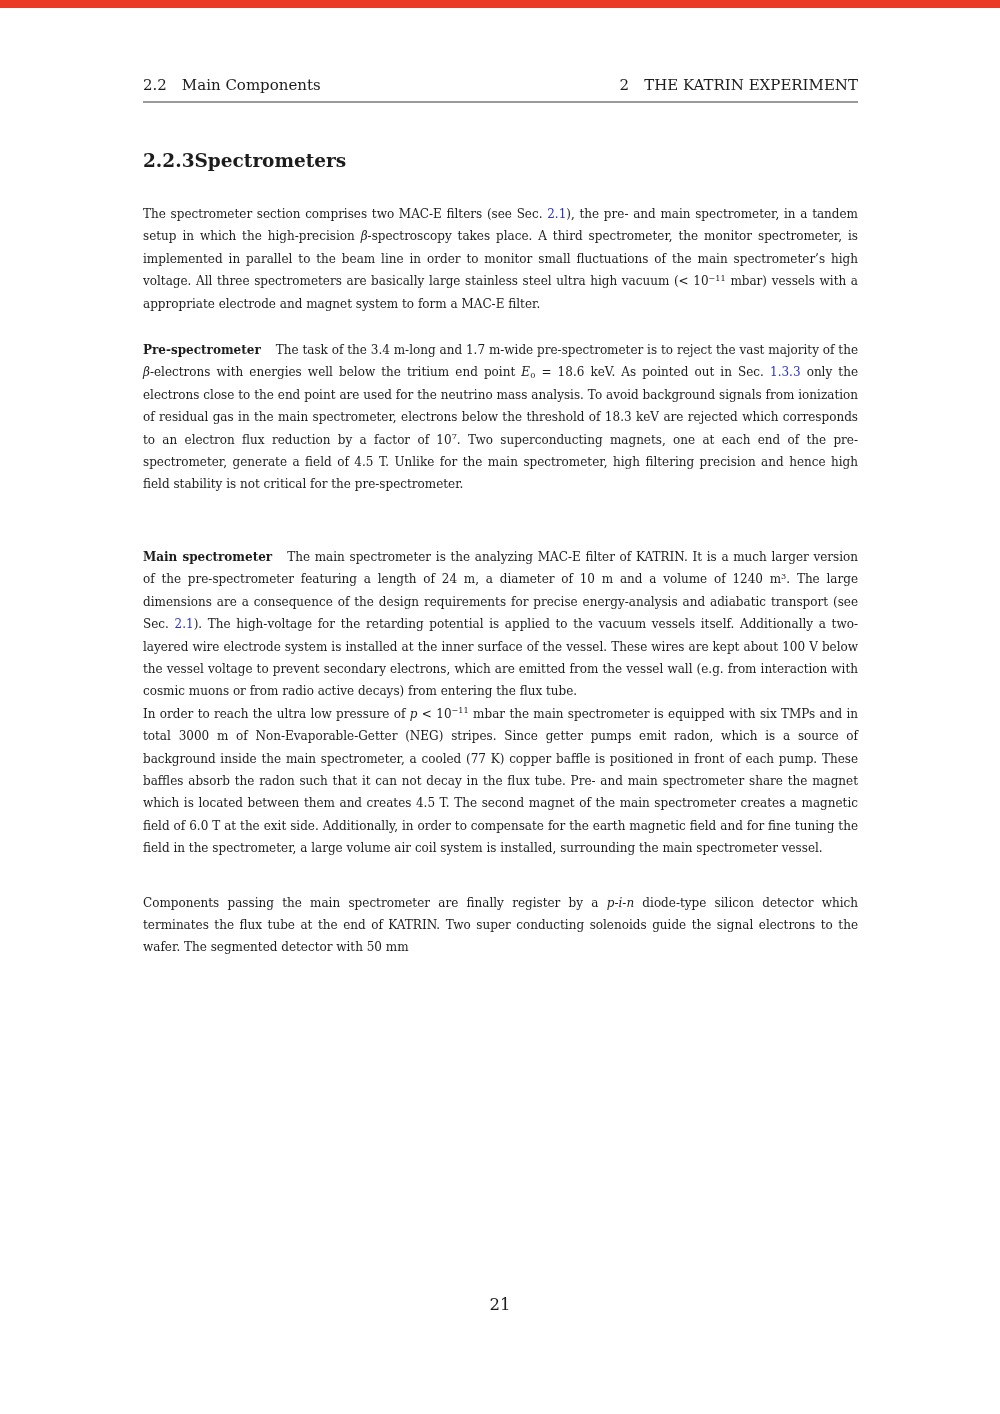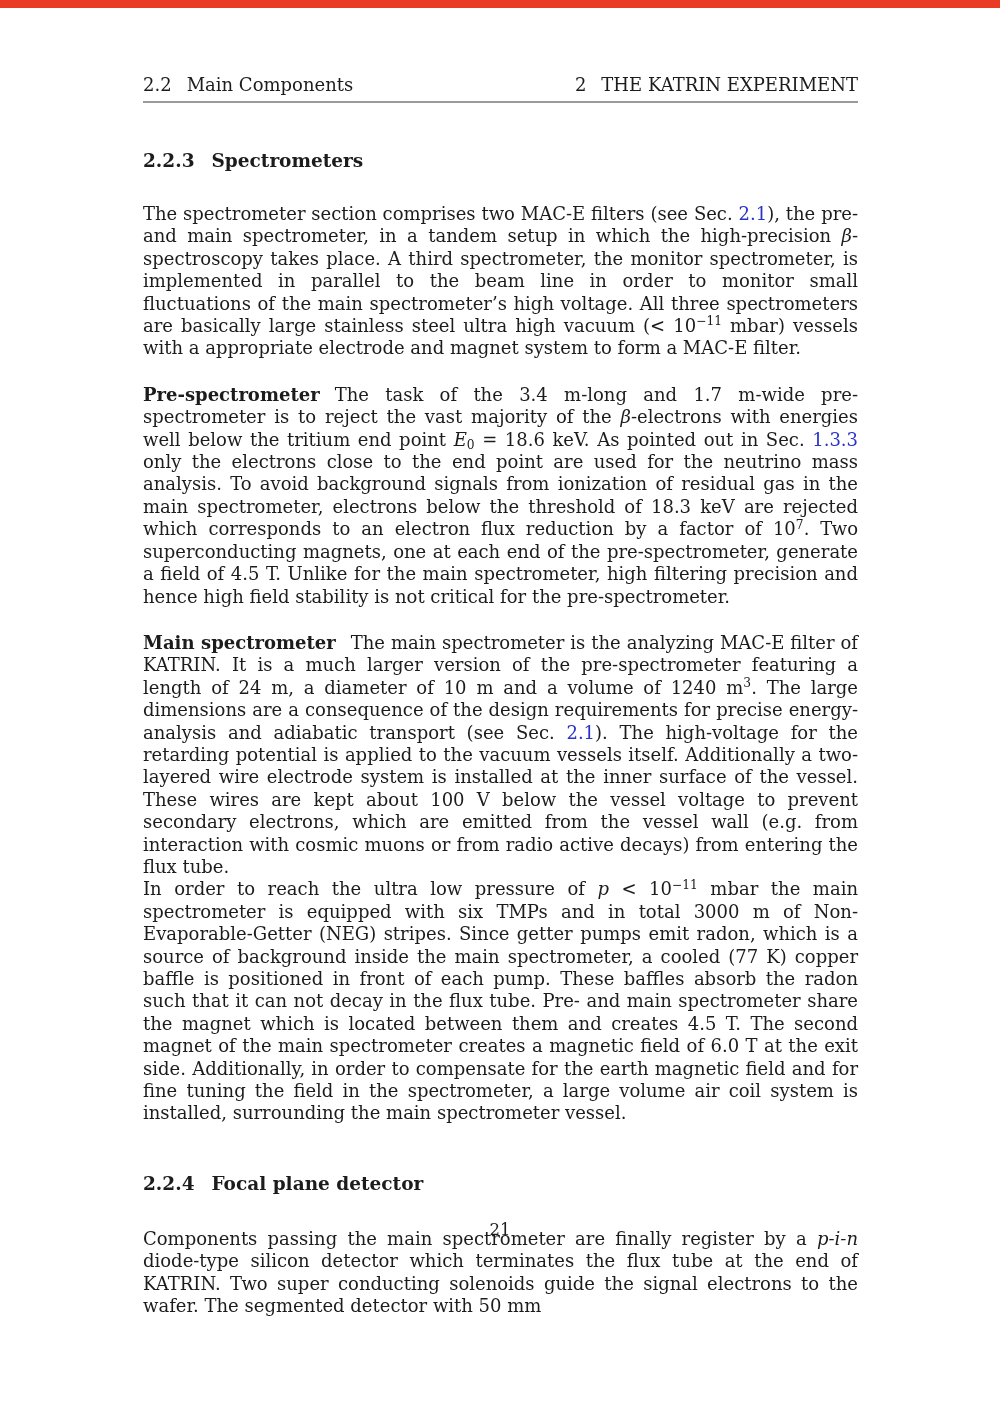--- a/index.html
+++ b/index.html
@@ -24,51 +24,51 @@
     margin-left: 143px;
     margin-right: 142px;
   }
   .header {
     display: flex;
     justify-content: space-between;
     align-items: flex-end;
     margin-top: 75px;
     padding-bottom: 6px;
     border-bottom: 2px solid #9a9a9a;
-    font-size: 18px;
+    font-size: 15px;
     line-height: 20px;
   }
   .header .num { margin-right: 15px; }
   .heading {
     font-size: 18.5px;
     font-weight: bold;
     line-height: 24px;
   }
-  .heading .num { margin-right: 17px; }
+  .heading .num { }
   .h223 { margin-top: 46px; }
   .h224 { margin-top: 47px; }
   p.body {
-    font-size: 18px;
+    font-size: 12px;
     line-height: 22.4px;
     text-align: justify;
     text-justify: inter-word;
   }
   .p-intro   { margin-top: 30px; }
   .p-pre     { margin-top: 24px; }
-  .p-main    { margin-top: 24px; }
+  .p-main    { margin-top: 50px; }
   .p-vacuum  { }
   .p-detector{ margin-top: 32px; }
   .lead { font-weight: bold; margin-right: 15px; }
   .ref-link { text-decoration: none; cursor: pointer; }
   .it { font-style: italic; }
   sup { font-size: 68%; line-height: 0; vertical-align: baseline; position: relative; top: -0.55em; }
   sub { font-size: 68%; line-height: 0; vertical-align: baseline; position: relative; top: 0.25em; }
   .footer {
     position: absolute;
-    top: 1220px;
+    top: 1295px;
     left: 0;
     width: 100%;
     text-align: center;
     font-size: 16.5px;
   }
 </style>
 </head>
 <body>
 
 <div class="page">
@@ -91,23 +91,20 @@
     </div>
 
     <p class="body p-intro"><span>The spectrometer section comprises two MAC-E filters (see Sec. </span><span class="ref-link" style="color: rgb(42, 51, 201);">2.1</span><span>), the pre- and main spectrometer, in a tandem setup in which the high-precision </span><span class="it">β</span><span>-spectroscopy takes place. A third spectrometer, the monitor spectrometer, is implemented in parallel to the beam line in order to monitor small fluctuations of the main spectrometer’s high voltage. All three spectrometers are basically large stainless steel ultra high vacuum (&lt; 10</span><sup>−11</sup><span> mbar) vessels with a appropriate electrode and magnet system to form a MAC-E filter.</span></p>
 
     <p class="body p-pre"><span class="lead">Pre-spectrometer</span><span>The task of the 3.4 m-long and 1.7 m-wide pre-spectrometer is to reject the vast majority of the </span><span class="it">β</span><span>-electrons with energies well below the tritium end point </span><span class="it">E</span><sub>0</sub><span> = 18.6 keV. As pointed out in Sec. </span><span class="ref-link" style="color: rgb(42, 51, 201);">1.3.3</span><span> only the electrons close to the end point are used for the neutrino mass analysis. To avoid background signals from ionization of residual gas in the main spectrometer, electrons below the threshold of 18.3 keV are rejected which corresponds to an electron flux reduction by a factor of 10</span><sup>7</sup><span>. Two superconducting magnets, one at each end of the pre-spectrometer, generate a field of 4.5 T. Unlike for the main spectrometer, high filtering precision and hence high field stability is not critical for the pre-spectrometer.</span></p>
 
     <p class="body p-main"><span class="lead">Main spectrometer</span><span>The main spectrometer is the analyzing MAC-E filter of KATRIN. It is a much larger version of the pre-spectrometer featuring a length of 24 m, a diameter of 10 m and a volume of 1240 m</span><sup>3</sup><span>. The large dimensions are a consequence of the design requirements for precise energy-analysis and adiabatic transport (see Sec. </span><span class="ref-link" style="color: rgb(42, 51, 201);">2.1</span><span>). The high-voltage for the retarding potential is applied to the vacuum vessels itself. Additionally a two-layered wire electrode system is installed at the inner surface of the vessel. These wires are kept about 100 V below the vessel voltage to prevent secondary electrons, which are emitted from the vessel wall (e.g. from interaction with cosmic muons or from radio active decays) from entering the flux tube.</span></p>
 
     <p class="body p-vacuum"><span>In order to reach the ultra low pressure of </span><span class="it">p</span><span> &lt; 10</span><sup>−11</sup><span> mbar the main spectrometer is equipped with six TMPs and in total 3000 m of Non-Evaporable-Getter (NEG) stripes. Since getter pumps emit radon, which is a source of background inside the main spectrometer, a cooled (77 K) copper baffle is positioned in front of each pump. These baffles absorb the radon such that it can not decay in the flux tube. Pre- and main spectrometer share the magnet which is located between them and creates 4.5 T. The second magnet of the main spectrometer creates a magnetic field of 6.0 T at the exit side. Additionally, in order to compensate for the earth magnetic field and for fine tuning the field in the spectrometer, a large volume air coil system is installed, surrounding the main spectrometer vessel.</span></p>
 
-    <div class="heading h224">
-      <span class="num">2.2.4</span><span>Focal plane detector</span>
-    </div>
 
     <p class="body p-detector"><span>Components passing the main spectrometer are finally register by a </span><span class="it">p-i-n</span><span> diode-type silicon detector which terminates the flux tube at the end of KATRIN. Two super conducting solenoids guide the signal electrons to the wafer. The segmented detector with 50 mm</span></p>
 
   </div>
 
   <div class="footer">
     <span>21</span>
   </div>
 
 </div>

